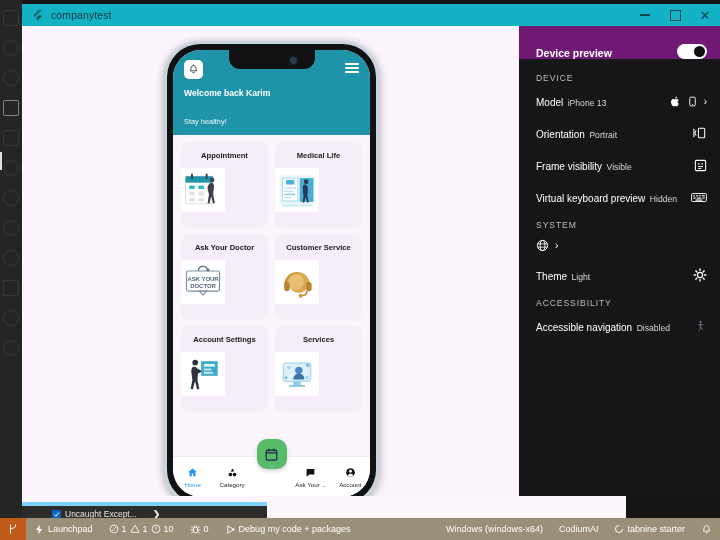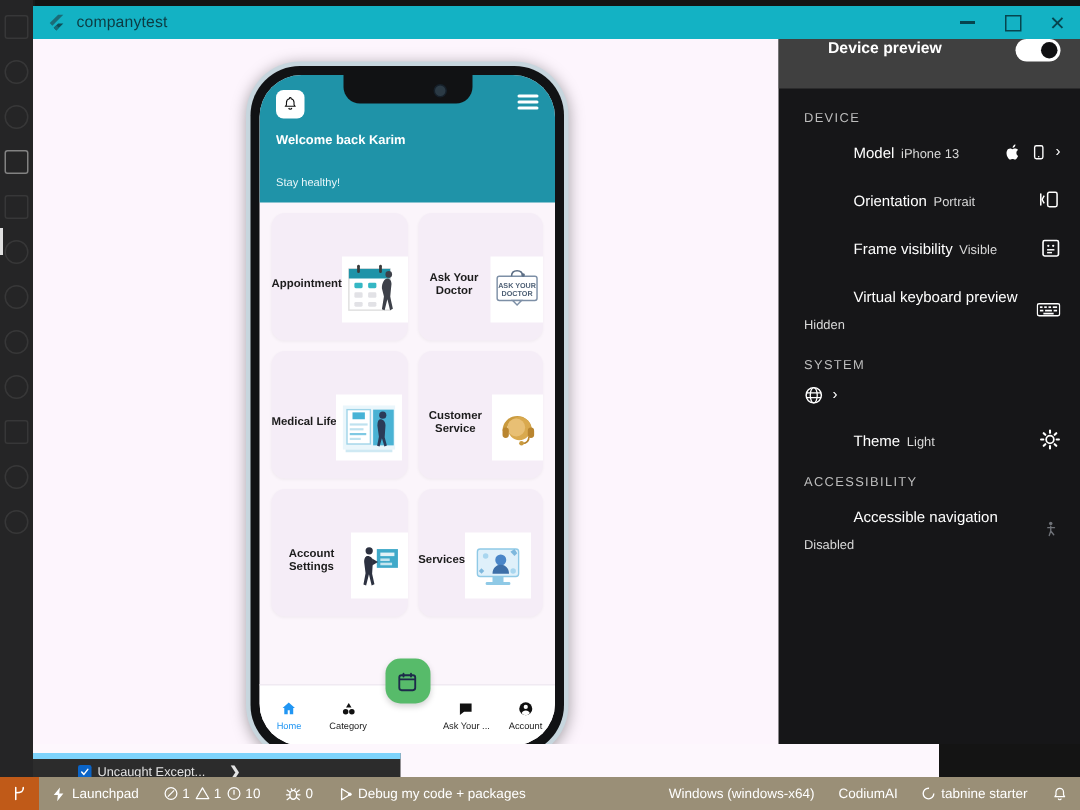--- a/index.html
+++ b/index.html
@@ -102,21 +102,21 @@
   .subtitle{color:#eaf7fa;font-size:7.4px;margin-top:18px;}
 
   
   .grid{
     flex:1 1 auto;padding:7px 8px 0 8px;
     display:grid;grid-template-columns:1fr 1fr;gap:7px;
     align-content:start;
   }
   .card{
     background:#f5edf7;border-radius:9px;height:85px;
-    display:flex;flex-direction:row;align-items:center;
+    display:flex;flex-direction:column;
     padding-top:9px;box-sizing:border-box;
     box-shadow:0 1px 2px rgba(0,0,0,.04);
   }
   .card-label{font-size:7.6px;font-weight:bold;color:#1c1c1c;text-align:center;}
   .card-art{margin-top:8px;width:44px;height:44px;background:#fff;
     display:flex;align-items:center;justify-content:center;overflow:hidden;}
   .card-art svg{width:100%;height:100%;}
 
   
   .bottom-wrap{position:relative;flex:0 0 auto;height:52px;}
@@ -131,36 +131,36 @@
     display:flex;align-items:center;border-top:1px solid #f0eaf2;
   }
   .nav-item{flex:1 1 0;display:flex;flex-direction:column;align-items:center;gap:2px;}
   .nav-item.spacer{visibility:hidden;}
   .nav-ico{height:12px;display:flex;align-items:center;justify-content:center;}
   .nav-label{font-size:6.2px;color:#1b1b1b;white-space:nowrap;}
   .nav-item.active .nav-label{color:#2196f3;}
 
   
   .dp-head{
-    height:33px;display:flex;align-items:flex-start;justify-content:space-between;
-    padding:0 13px 0 33px;background:#404040;
+    height:33px;display:flex;align-items:flex-end;justify-content:space-between;
+    padding:0 13px 0 17px;background:#701a75;
   }
   .dp-title{color:#fff;font-size:10.5px;font-weight:bold;}
   .toggle{
     width:30px;height:15px;border-radius:8px;background:#fff;position:relative;
   }
   .toggle i{position:absolute;right:2px;top:2px;width:11px;height:11px;border-radius:50%;background:#101012;}
   .dp-body{padding:0 13px 0 17px;}
   .dp-section{
     color:#bdbdbd;font-size:8.6px;letter-spacing:.9px;
     margin:14px 0 9px 0;font-weight:normal;
   }
   .dp-row{display:flex;align-items:center;justify-content:space-between;margin-bottom:14px;}
   .dp-text{min-width:0;}
-  .dp-label{color:#fff;font-size:10px;line-height:1.25;margin-left:33px;}
+  .dp-label{color:#fff;font-size:10px;line-height:1.25;}
   .dp-value{color:#d8d8d8;font-size:8.6px;margin-top:1px;}
   .dp-ctrl{display:flex;align-items:center;gap:6px;flex:0 0 auto;color:#fff;}
   .dp-chev{font-size:10px;color:#fff;}
 
   
   .exc-bar{
     position:absolute;left:22px;top:502px;width:245px;height:16px;
     background:#2c2c2c;display:flex;align-items:center;
     border-top:4px solid #7dd3fc;
   }
@@ -276,53 +276,53 @@
                   <rect x="19" y="26" width="6" height="4" rx="1" fill="#e2e2e6"></rect>
                   <rect x="9" y="33" width="6" height="3.5" rx="1" fill="#e2e2e6"></rect>
                   <rect x="19" y="33" width="6" height="3.5" rx="1" fill="#e2e2e6"></rect>
                   <path d="M33 16c2 0 3 2 3 4l-1 9 2 9-2 1-2-8-2 8-2-0.6 1.5-9.4-1.5-6c0-4 2-7 4-7z" fill="#3d4049"></path>
                   <circle cx="34" cy="13" r="2.4" fill="#3d4049"></circle>
                 </svg>
               </div>
             </div>
 
             <div class="card">
-              <div class="card-label">Ask Your Doctor</div>
-              <div class="card-art">
-                <svg viewBox="0 0 48 48">
-                  <rect x="6" y="12" width="36" height="22" rx="2" fill="#fff" stroke="#7d8fa6" stroke-width="1.3"></rect>
-                  <path d="M20 34h8l-4 4z" fill="#fff" stroke="#7d8fa6" stroke-width="1.3"></path>
-                  <path d="M19 12c0-3 2-5 5-5s5 2 5 5" fill="none" stroke="#5d6f86" stroke-width="1.4"></path>
-                  <circle cx="29.5" cy="11" r="1.6" fill="#5d6f86"></circle>
-                  <text x="24" y="23" font-size="6.5" font-family="Liberation Sans, sans-serif" font-weight="bold" fill="#4f6176" text-anchor="middle">ASK YOUR</text>
-                  <text x="24" y="30" font-size="6.5" font-family="Liberation Sans, sans-serif" font-weight="bold" fill="#4f6176" text-anchor="middle">DOCTOR</text>
-                </svg>
-              </div>
-            </div>
-
-            <div class="card">
               <div class="card-label">Medical Life</div>
               <div class="card-art">
                 <svg viewBox="0 0 48 48">
                   <rect x="5" y="8" width="38" height="32" fill="#eaf6fb"></rect>
                   <rect x="8" y="11" width="17" height="25" fill="#fff" stroke="#9fd4e8" stroke-width="1"></rect>
                   <rect x="12" y="13" width="9" height="5" fill="#47b3d6"></rect>
                   <rect x="10" y="21" width="13" height="1.6" fill="#bfe2ef"></rect>
                   <rect x="10" y="24.5" width="10" height="1.6" fill="#bfe2ef"></rect>
                   <rect x="10" y="28" width="12" height="1.6" fill="#7fc9e3"></rect>
                   <rect x="10" y="31.5" width="8" height="1.6" fill="#bfe2ef"></rect>
                   <rect x="27" y="11" width="15" height="26" fill="#49b2d4"></rect>
                   <path d="M32 18c2.6 0 4 2 4 4.5l-.6 8.5 1.6 6-1.8.8-1.8-6-1.7 6-1.8-.6 1.3-6.4-1.1-8.3c0-3 1-4.5 1.9-4.5z" fill="#2b3b57"></path>
                   <circle cx="34" cy="15" r="2.6" fill="#2b3b57"></circle>
                   <rect x="7" y="40" width="34" height="2" fill="#cfe9f3"></rect>
                 </svg>
               </div>
             </div>
 
             <div class="card">
+              <div class="card-label">Ask Your Doctor</div>
+              <div class="card-art">
+                <svg viewBox="0 0 48 48">
+                  <rect x="6" y="12" width="36" height="22" rx="2" fill="#fff" stroke="#7d8fa6" stroke-width="1.3"></rect>
+                  <path d="M20 34h8l-4 4z" fill="#fff" stroke="#7d8fa6" stroke-width="1.3"></path>
+                  <path d="M19 12c0-3 2-5 5-5s5 2 5 5" fill="none" stroke="#5d6f86" stroke-width="1.4"></path>
+                  <circle cx="29.5" cy="11" r="1.6" fill="#5d6f86"></circle>
+                  <text x="24" y="23" font-size="6.5" font-family="Liberation Sans, sans-serif" font-weight="bold" fill="#4f6176" text-anchor="middle">ASK YOUR</text>
+                  <text x="24" y="30" font-size="6.5" font-family="Liberation Sans, sans-serif" font-weight="bold" fill="#4f6176" text-anchor="middle">DOCTOR</text>
+                </svg>
+              </div>
+            </div>
+
+            <div class="card">
               <div class="card-label">Customer Service</div>
               <div class="card-art">
                 <svg viewBox="0 0 48 48">
                   <path d="M12 27a12 12 0 0 1 24 0" fill="none" stroke="#c99a3e" stroke-width="4"></path>
                   <circle cx="26" cy="25" r="11" fill="#d9a94e"></circle>
                   <circle cx="23" cy="24" r="8.5" fill="#e8bf74"></circle>
                   <rect x="10" y="24" width="6" height="10" rx="3" fill="#b9852f"></rect>
                   <rect x="34" y="24" width="6" height="10" rx="3" fill="#b9852f"></rect>
                   <path d="M35 33c0 4-2 6-6 6" fill="none" stroke="#b9852f" stroke-width="1.6"></path>
                   <circle cx="28" cy="39" r="2.2" fill="#c99a3e"></circle>

